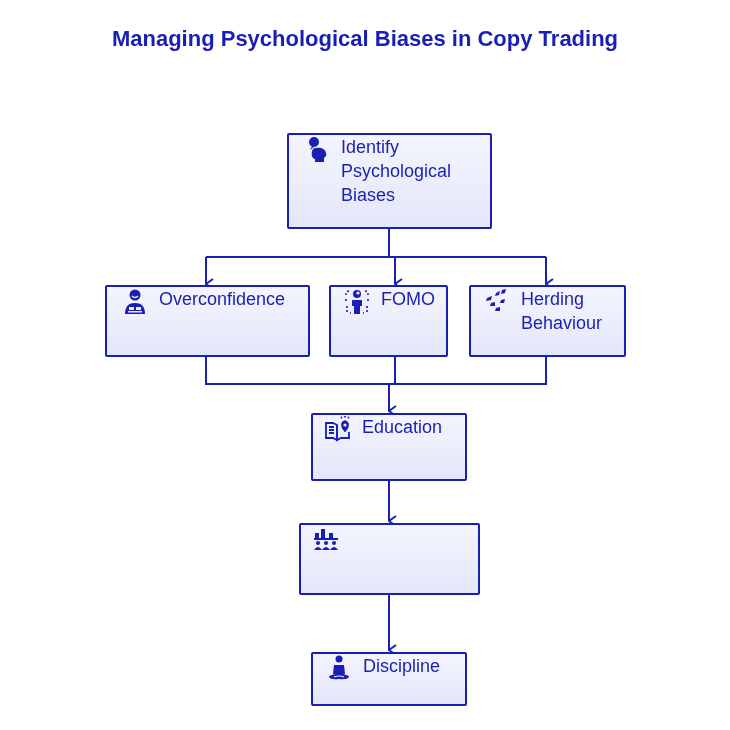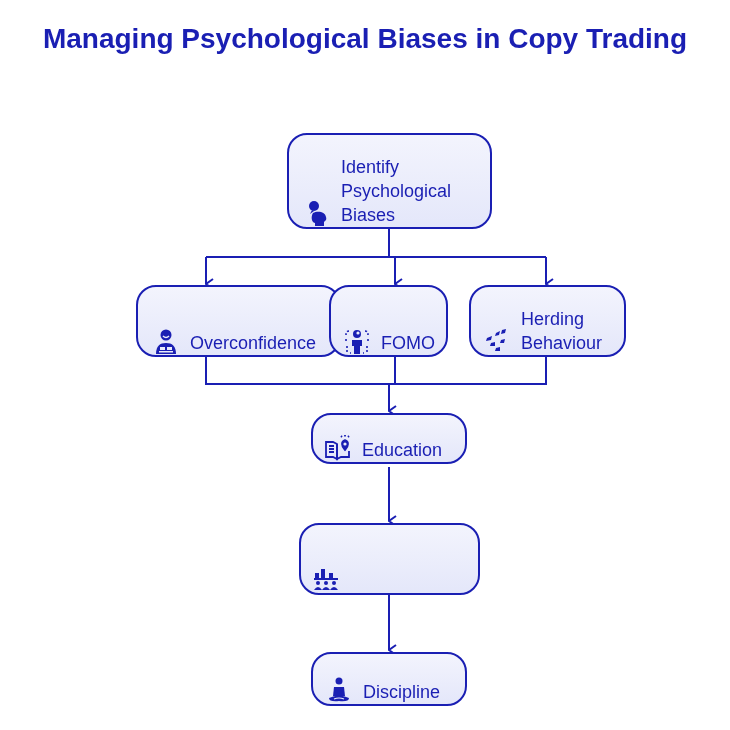--- a/index.html
+++ b/index.html
@@ -1,23 +1,23 @@
 <!DOCTYPE html>
 <html><head>
 <meta charset="utf-8">
 <style>
   html, body { margin: 0; padding: 0; background: #ffffff; }
   body { width: 730px; height: 730px; position: relative; overflow: hidden;
          font-family: "Liberation Sans", sans-serif; }
   .title { position: absolute; left: 0; width: 730px; top: 24px; text-align: center;
-           color: #1a1fb3; font-weight: bold; font-size: 28px; line-height: 30px; }
+           color: #1a1fb3; font-weight: bold; font-size: 22px; line-height: 30px; }
   svg.edges { position: absolute; left: 0; top: 0; }
   .node { position: absolute; box-sizing: border-box; border: 2px solid #1a1fb3;
-          border-radius: 20px; background: linear-gradient(#f3f4fd, #e4e7fa);
-          display: flex; align-items: flex-end; color: #1a1fb3; font-size: 18px; line-height: 24px; }
+          border-radius: 2px; background: linear-gradient(#f3f4fd, #e4e7fa);
+          display: flex; align-items: flex-start; color: #1a1fb3; font-size: 18px; line-height: 24px; }
   .node .icon { width: 28px; height: 28px; flex: 0 0 28px; margin-right: 10px; }
   .node .icon svg { width: 28px; height: 28px; display: block; }
   .node .label { white-space: pre-line; }
 </style>
 </head>
 <body>
 
 <div class="title">Managing Psychological Biases in Copy Trading</div>
 
 <svg class="edges" width="730" height="730">
@@ -47,21 +47,21 @@
         <circle cx="11" cy="7" r="5" fill="#1a1fb3"></circle>
         <path d="M9 11 L7 15 L11 12Z" fill="#1a1fb3"></path>
         <path d="M10 14 C14 12 22 12 23 18 C24 21 22 22 21 23 L21 27 L12 27 L12 24 C8 23 8 17 10 14Z" fill="#1a1fb3"></path>
       </svg>
   </span>
   <span class="label">Identify
 Psychological
 Biases</span>
 </div>
 
-<div class="node" style="left:105px; top:285px; width:205px; height:72px; padding-left:14px;margin-left:31px;">
+<div class="node" style="left:105px; top:285px; width:205px; height:72px; padding-left:14px;">
   <span class="icon">
     <svg viewBox="0 0 28 28">
         <circle cx="14" cy="8" r="5.5" fill="#1a1fb3"></circle>
         <path d="M11 9 Q14 12 17 9" stroke="#e9ebfb" stroke-width="1.5" fill="none"></path>
         <path d="M4 27 C4 19 8 16 14 16 C20 16 24 19 24 27Z" fill="#1a1fb3"></path>
         <rect x="8" y="20" width="5" height="3" fill="#e9ebfb"></rect>
         <rect x="15" y="20" width="5" height="3" fill="#e9ebfb"></rect>
         <rect x="7" y="24" width="14" height="1.5" fill="#e9ebfb"></rect>
       </svg>
   </span>
@@ -88,21 +88,21 @@
         <path d="M4 11 L9 9 L8 13 L3 14Z"></path>
         <path d="M8 16 L12 15 L12 19 L7 19Z"></path>
         <path d="M13 21 L17 20 L17 24 L12 24Z"></path>
         <path d="M18 13 L22 12 L21 16 L17 16Z"></path>
       </svg>
   </span>
   <span class="label">Herding
 Behaviour</span>
 </div>
 
-<div class="node" style="left:311px; top:413px; width:156px; height:51px; padding-left:11px;">
+<div class="node" style="left:311px; top:413px; width:156px; height:68px; padding-left:11px;">
   <span class="icon">
     <svg viewBox="0 0 28 28" fill="none" stroke="#1a1fb3" stroke-width="1.8">
         <path d="M2 8 H9 L13 10 V25 L9 23 H2Z"></path>
         <path d="M13 10 V25 L17 23 H25 V17"></path>
         <path d="M5 12 H10 M5 15 H10 M5 18 H10"></path>
         <path d="M21 16 C17 12 17 7 21 6 C25 7 25 12 21 16Z" fill="#1a1fb3"></path>
         <circle cx="21" cy="10" r="1.6" fill="#e9ebfb" stroke="none"></circle>
         <path d="M17 2 L18 3 M21 1 V2.5 M25 2 L24 3"></path>
       </svg>
   </span>

